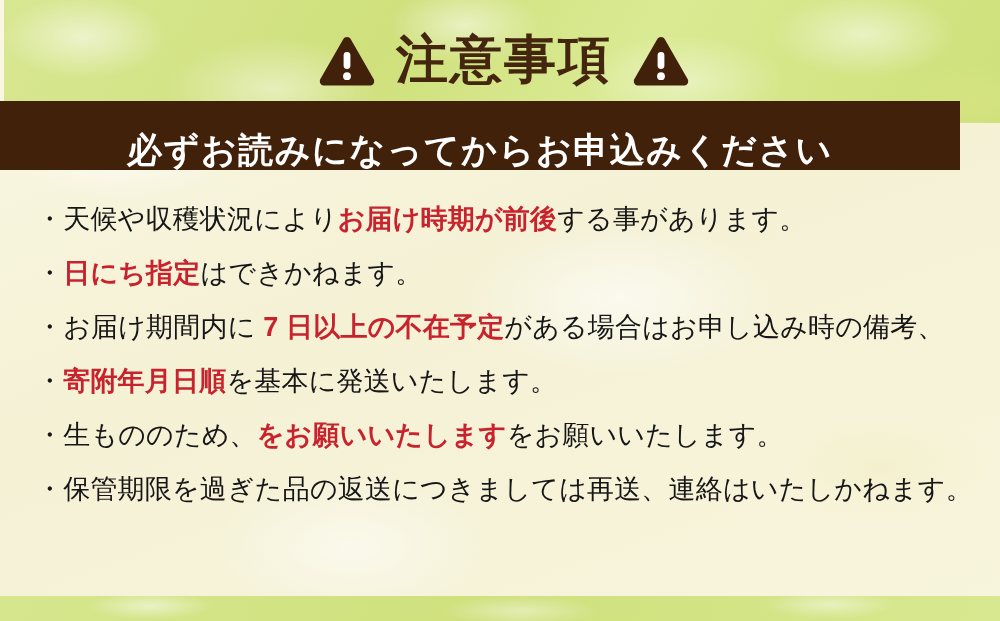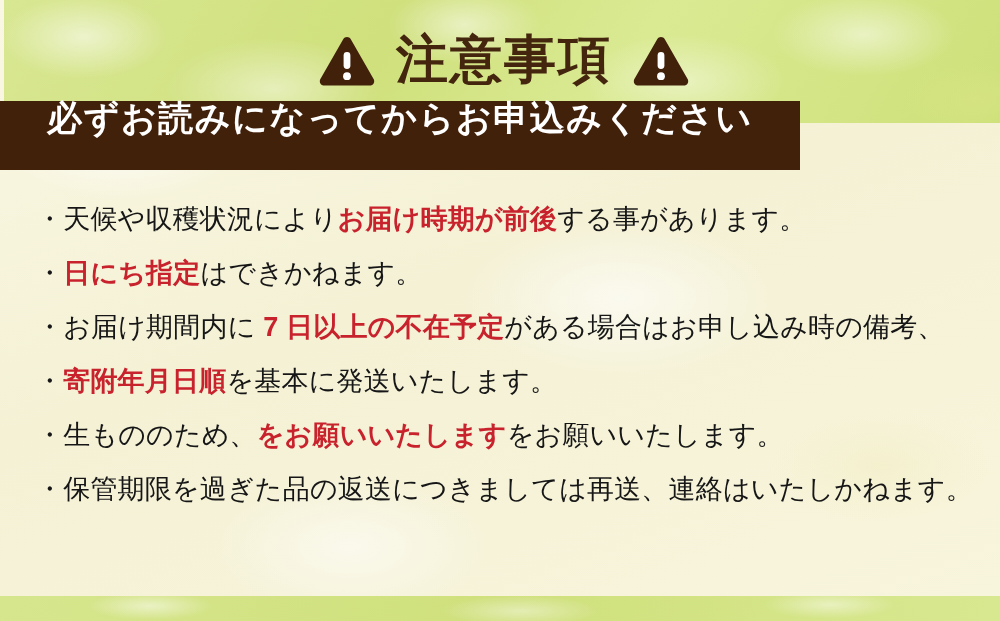--- a/index.html
+++ b/index.html
@@ -64,25 +64,25 @@
     color: #44260f;
     letter-spacing: 2px;
     white-space: nowrap;
     padding-bottom: 3px;
   }
 
   
   .banner {
     position: absolute;
     left: 0; top: 101px;
-    width: 800px;
+    width: 960px;
     height: 69px;
     background: #42210b;
     display: flex;
-    align-items: flex-start;
+    align-items: flex-end;
     justify-content: center;
   }
   .banner-text {
     font-family: "Liberation Serif", "DejaVu Serif", serif;
     font-weight: 700;
     font-size: 35px;
     line-height: 1;
     color: #ffffff;
     letter-spacing: 1.5px;
     white-space: nowrap;

